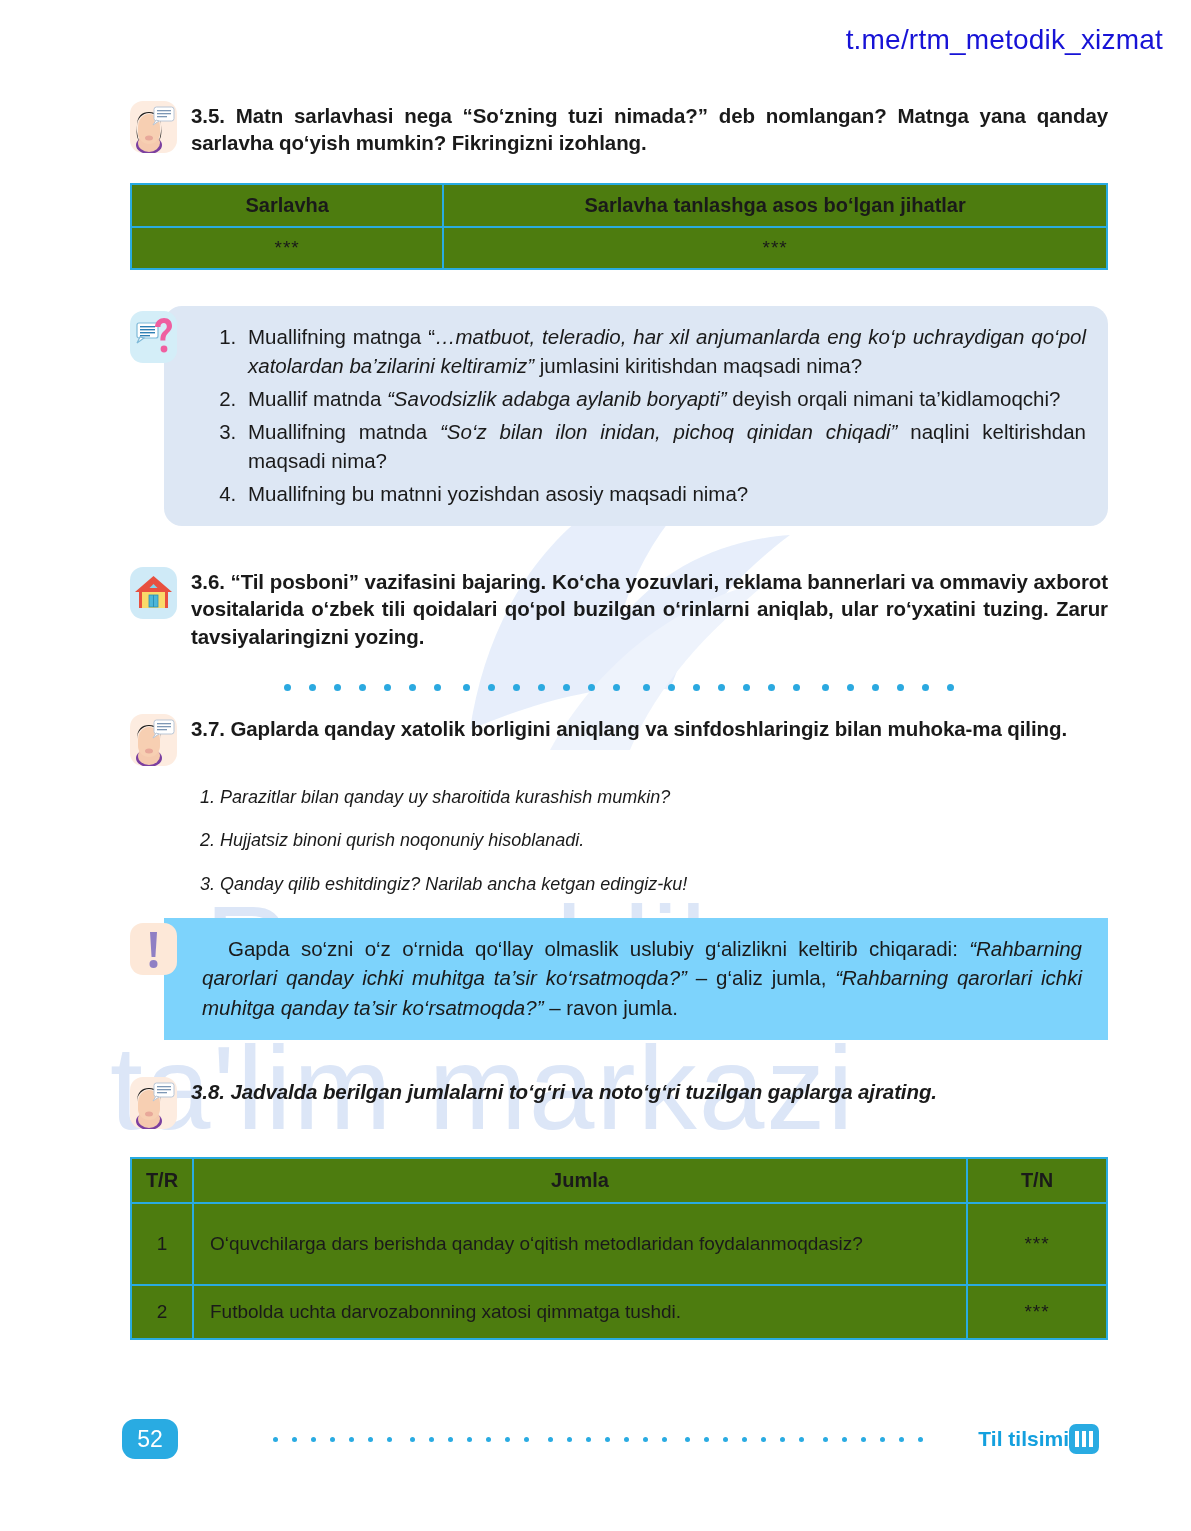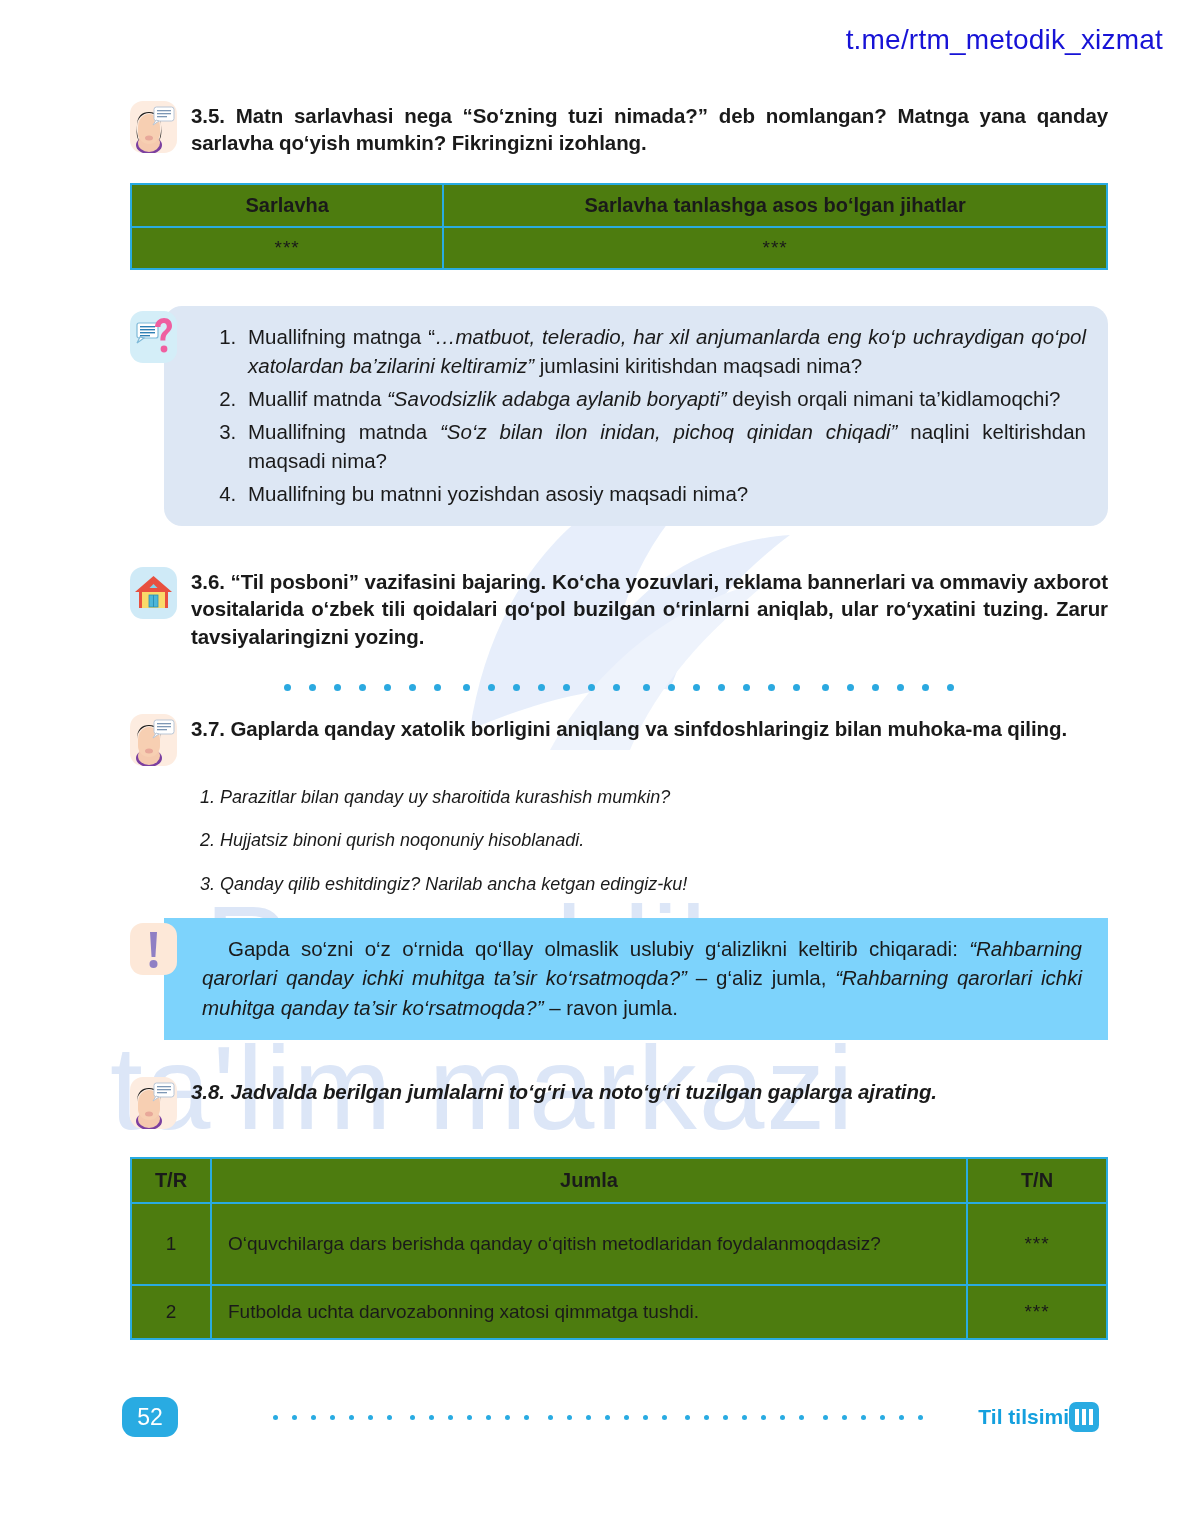--- a/index.html
+++ b/index.html
@@ -182,32 +182,32 @@
     text-align: justify;
     font-style: italic;
   }
   .note-box .ind { display: inline-block; width: 26px; }
   .roman { font-style: normal; }
 
   
   .tbl2 { margin-top: 28px; }
   .tbl2 th { height: 45px; }
   .tbl2 td { font-size: 19.5px; }
-  .tbl2 .c-num { text-align: center; width: 80px; }
+  .tbl2 .c-num { text-align: center; width: 62px; }
   .tbl2 .c-txt { text-align: left; padding-left: 16px; line-height: 1.32; }
   .tbl2 .c-tn  { text-align: center; width: 140px; }
   .tbl2 .r1 td { height: 82px; }
   .tbl2 .r2 td { height: 54px; }
 
   
   .footer {
     position: absolute;
     left: 122px;
     right: 92px;
-    bottom: 94px;
+    bottom: 72px;
     display: flex;
     align-items: center;
   }
   .pagenum {
     width: 56px; height: 40px;
     background: #29abe2;
     border-radius: 13px;
     color: #fff;
     font-size: 23px;
     display: flex;

